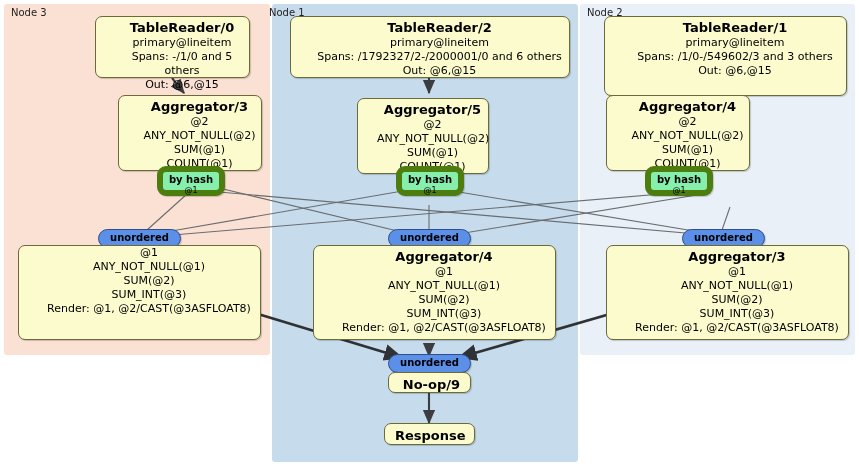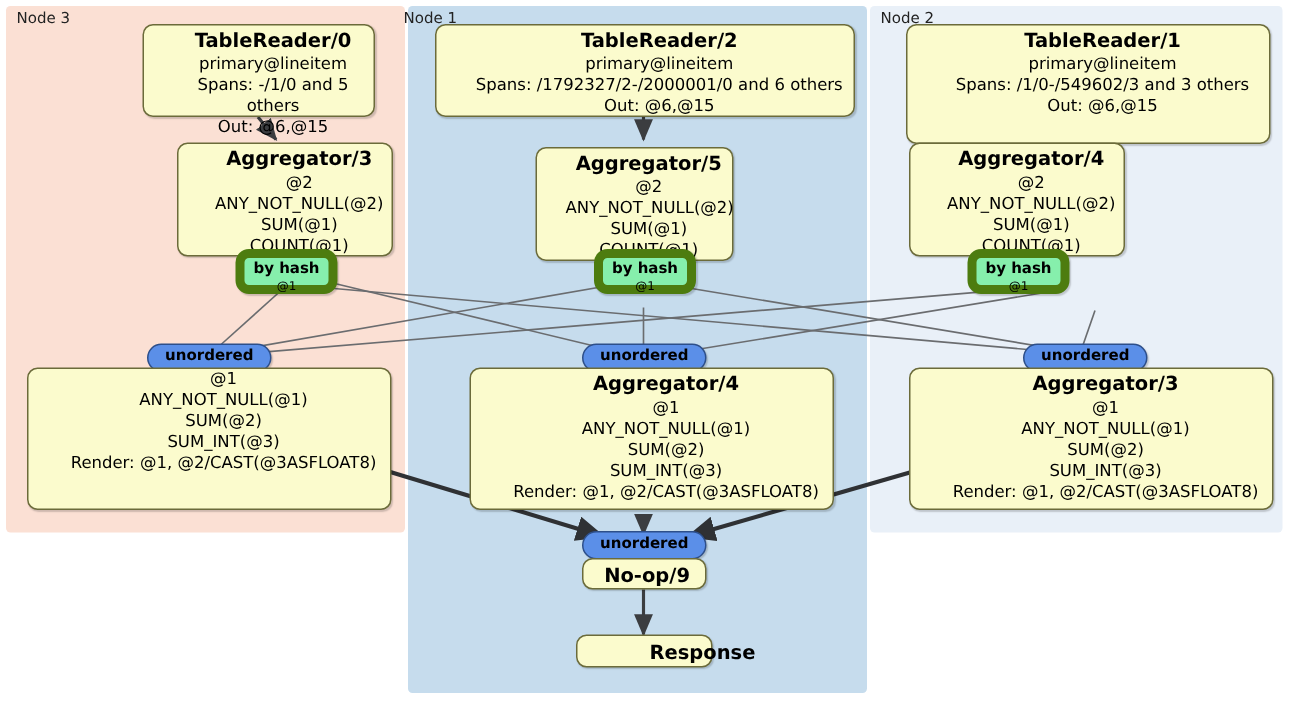--- a/index.html
+++ b/index.html
@@ -247,16 +247,16 @@
     <div class="line">Render: @1, @2/CAST(@3ASFLOAT8)</div>
   </div>
 
   <div class="pill" style="left:388px; top:354px; width:83px; height:19px;">unordered</div>
 
   <div class="node small" style="left:388px; top:372px; width:83px; height:21px;">
     <div class="title" style="padding-top:0px; line-height:19px;">No-op/9</div>
   </div>
 
   <div class="node small" style="left:384px; top:423px; width:91px; height:22px;">
-    <div class="title" style="padding-top:0px; line-height:20px;margin-left:38px;">Response</div>
+    <div class="title" style="padding-top:0px; line-height:20px;">Response</div>
   </div>
 
 </div>
 
 </body></html>

